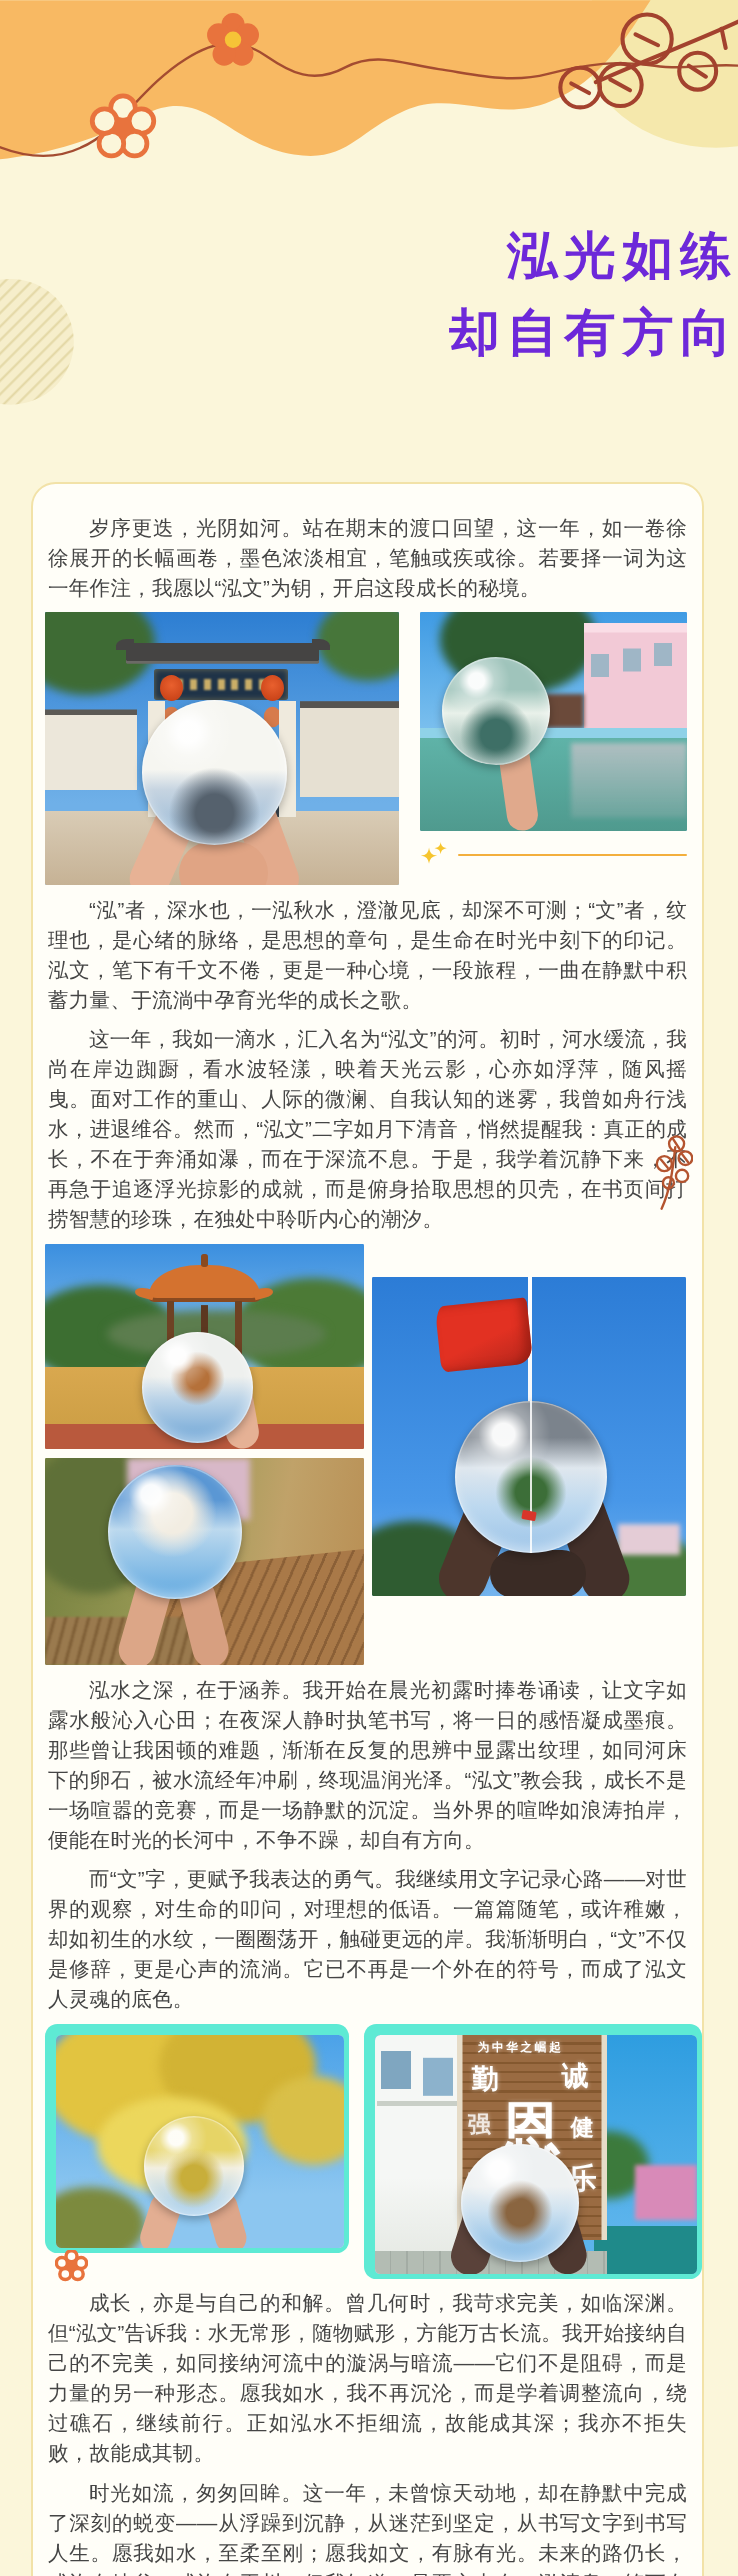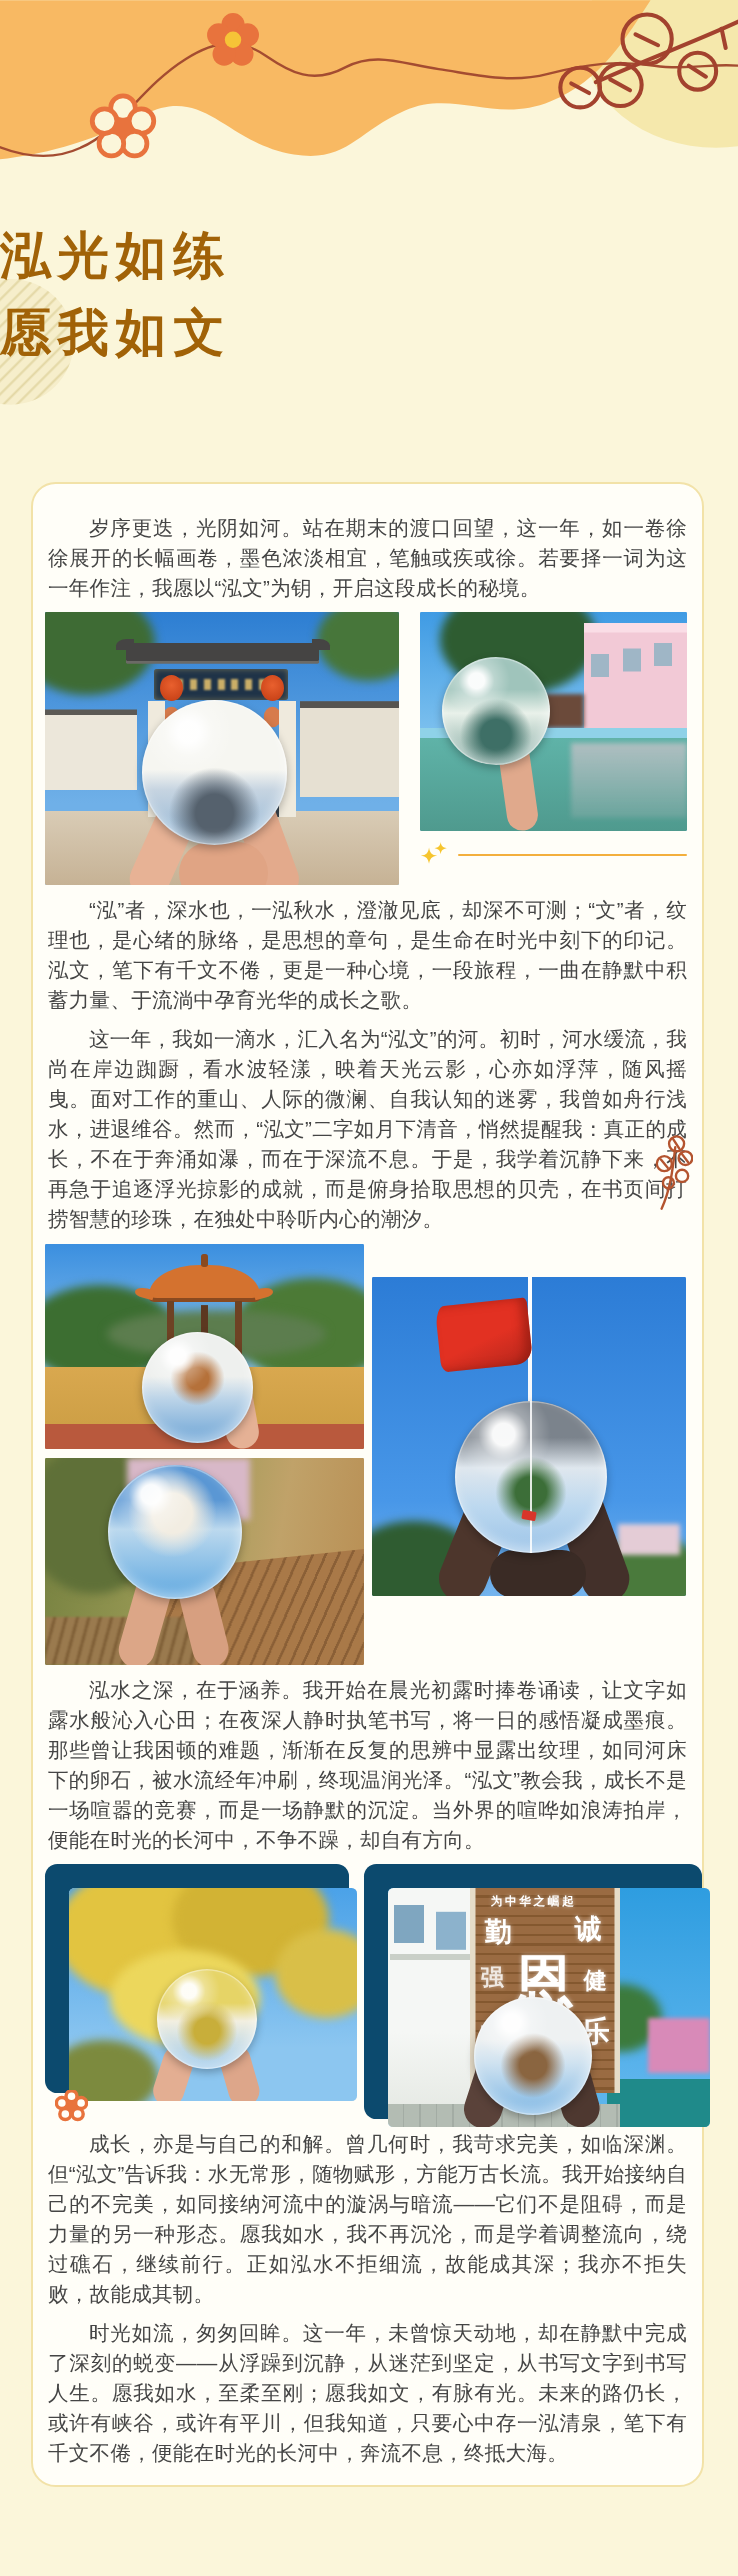--- a/index.html
+++ b/index.html
@@ -7,39 +7,39 @@
     width:738px;height:2576px;overflow:hidden;position:relative;
     background:#FBF6DA;
     font-family:"Liberation Sans","DejaVu Sans",sans-serif;
   }
   .abs{position:absolute;}
   
   .header{position:relative;width:738px;height:482px;}
   .header svg{position:absolute;top:0;left:0;}
   .title{
     position:absolute;top:217px;left:0;width:100%;
-    text-align:left;color:#a16207;font-weight:900;
+    text-align:right;color:#6d28d9;font-weight:900;
     font-size:51px;line-height:77px;letter-spacing:6.8px;
   }
   
   .card{
     position:relative;margin:0 31px;width:673px;box-sizing:border-box;
     background:#FFFEF8;border:2.1px solid #F2E2A8;border-radius:24.6px;
     padding:13.7px 12.3px 13.7px 12.3px;
   }
   .para{
     margin:9.6px 2.7px;text-align:justify;text-indent:2em;
     color:#454545;font-size:20.5px;line-height:30px;letter-spacing:0.3px;
   }
   .photo{position:relative;overflow:hidden;background:#cfd8df;border-radius:1.4px;flex:none;}
   .photos-1{display:flex;gap:20.5px;margin:6.8px 0 4.1px;}
   .photos-2{display:flex;gap:8.2px;margin:5.5px 0 6.8px;}
   .photos-3{display:flex;gap:14.4px;margin:5.5px 0 6.8px;position:relative;}
   .colv{display:flex;flex-direction:column;flex:none;}
-  .pcard{background:#0c4a6e;border-radius:12.3px;padding:24px;flex:none;box-sizing:border-box;}
+  .pcard{background:#5eead4;border-radius:12.3px;padding:11px;flex:none;box-sizing:border-box;}
   .sparkrow{display:flex;align-items:center;gap:9.6px;margin-top:11px;}
   .divline{flex:1;height:2.1px;background:#F3AF3D;border-radius:1.4px;}
   .ball{
     position:absolute;border-radius:50%;
     box-shadow:0 3.4px 8.2px rgba(0,0,0,.28), inset -2.1px -5.5px 11px rgba(255,255,255,.45), inset 0 0 0 1.4px rgba(255,255,255,.35);
   }
   .gloss{position:absolute;border-radius:50%;background:radial-gradient(circle at 32% 22%,rgba(255,255,255,.95) 0 7%,rgba(255,255,255,.3) 16%,rgba(255,255,255,0) 30%);inset:0;}
   .finger{position:absolute;border-radius:33px;}
   .blob{position:absolute;border-radius:50%;filter:blur(4.8px);}
   .wallchar{position:absolute;color:#fff;font-weight:bold;text-shadow:0 0 4.1px rgba(255,255,255,.55);}
@@ -92,21 +92,21 @@
         <path d="M893,116 L922,132"></path>
         <path d="M836,122 L862,136"></path>
         <path d="M1008,96 L1033,112"></path>
         <path d="M1056,42 L1062,70"></path>
       </g>
 
       <circle cx="16" cy="500" r="92" fill="url(#diag)"></circle>
     </svg>
     <div class="title">
       <div>泓光如练</div>
-      <div>愿我如文</div>
+      <div>却自有方向</div>
     </div>
   </div>
 
   <div class="card">
 
     <p class="para" style="margin-top:15px">岁序更迭，光阴如河。站在期末的渡口回望，这一年，如一卷徐徐展开的长幅画卷，墨色浓淡相宜，笔触或疾或徐。若要择一词为这一年作注，我愿以“泓文”为钥，开启这段成长的秘境。</p>
 
     <div class="photos-1">
 
       <div class="photo" style="width:354px;height:273px">
@@ -222,20 +222,21 @@
         <div class="finger" style="left:118px;top:273px;width:96px;height:48px;background:#3a2b25"></div>
         <div class="ball" style="left:83px;top:124px;width:152px;height:152px;background:radial-gradient(circle at 50% 60%,#3c6e38 0 13%,rgba(60,110,56,0) 30%),linear-gradient(#7b838c 0 24%,#dfe7ee 44%,#bcd8ef 70%,#9cc4e8)">
           <div class="abs" style="left:49%;top:0;width:2.1px;height:100%;background:rgba(255,255,255,.85)"></div>
           <div class="abs" style="left:44%;top:72%;width:13.7px;height:9px;background:#d8352a;border-radius:1.4px;transform:rotate(10deg)"></div>
           <div class="gloss"></div>
         </div>
       </div>
     </div>
 
     <p class="para">泓水之深，在于涵养。我开始在晨光初露时捧卷诵读，让文字如露水般沁入心田；在夜深人静时执笔书写，将一日的感悟凝成墨痕。那些曾让我困顿的难题，渐渐在反复的思辨中显露出纹理，如同河床下的卵石，被水流经年冲刷，终现温润光泽。“泓文”教会我，成长不是一场喧嚣的竞赛，而是一场静默的沉淀。当外界的喧哗如浪涛拍岸，便能在时光的长河中，不争不躁，却自有方向。</p>
+    <p class="para">而“文”字，更赋予我表达的勇气。我继续用文字记录心路——对世界的观察，对生命的叩问，对理想的低语。一篇篇随笔，或许稚嫩，却如初生的水纹，一圈圈荡开，触碰更远的岸。我渐渐明白，“文”不仅是修辞，更是心声的流淌。它已不再是一个外在的符号，而成了泓文人灵魂的底色。</p>
 
     <div class="photos-3">
       <div class="pcard" style="width:304px;height:229px">
         <div class="photo" style="width:288px;height:213px;border-radius:5.5px">
           <div class="abs" style="inset:0;background:linear-gradient(#4ba2e8,#8cc6f0 75%)"></div>
           <div class="abs" style="left:134px;top:0;width:3.4px;height:137px;background:#4a3a28;transform:rotate(6deg)"></div>
           <div class="abs" style="left:82px;top:55px;width:116px;height:2.7px;background:#4a3a28;transform:rotate(-18deg)"></div>
           <div class="blob" style="left:-13.7px;top:-20.5px;width:171px;height:130px;background:#e2c440"></div>
           <div class="blob" style="left:103px;top:-27px;width:157px;height:116px;background:#d2b334"></div>
           <div class="blob" style="left:41px;top:62px;width:150px;height:96px;background:#ecd75c"></div>

